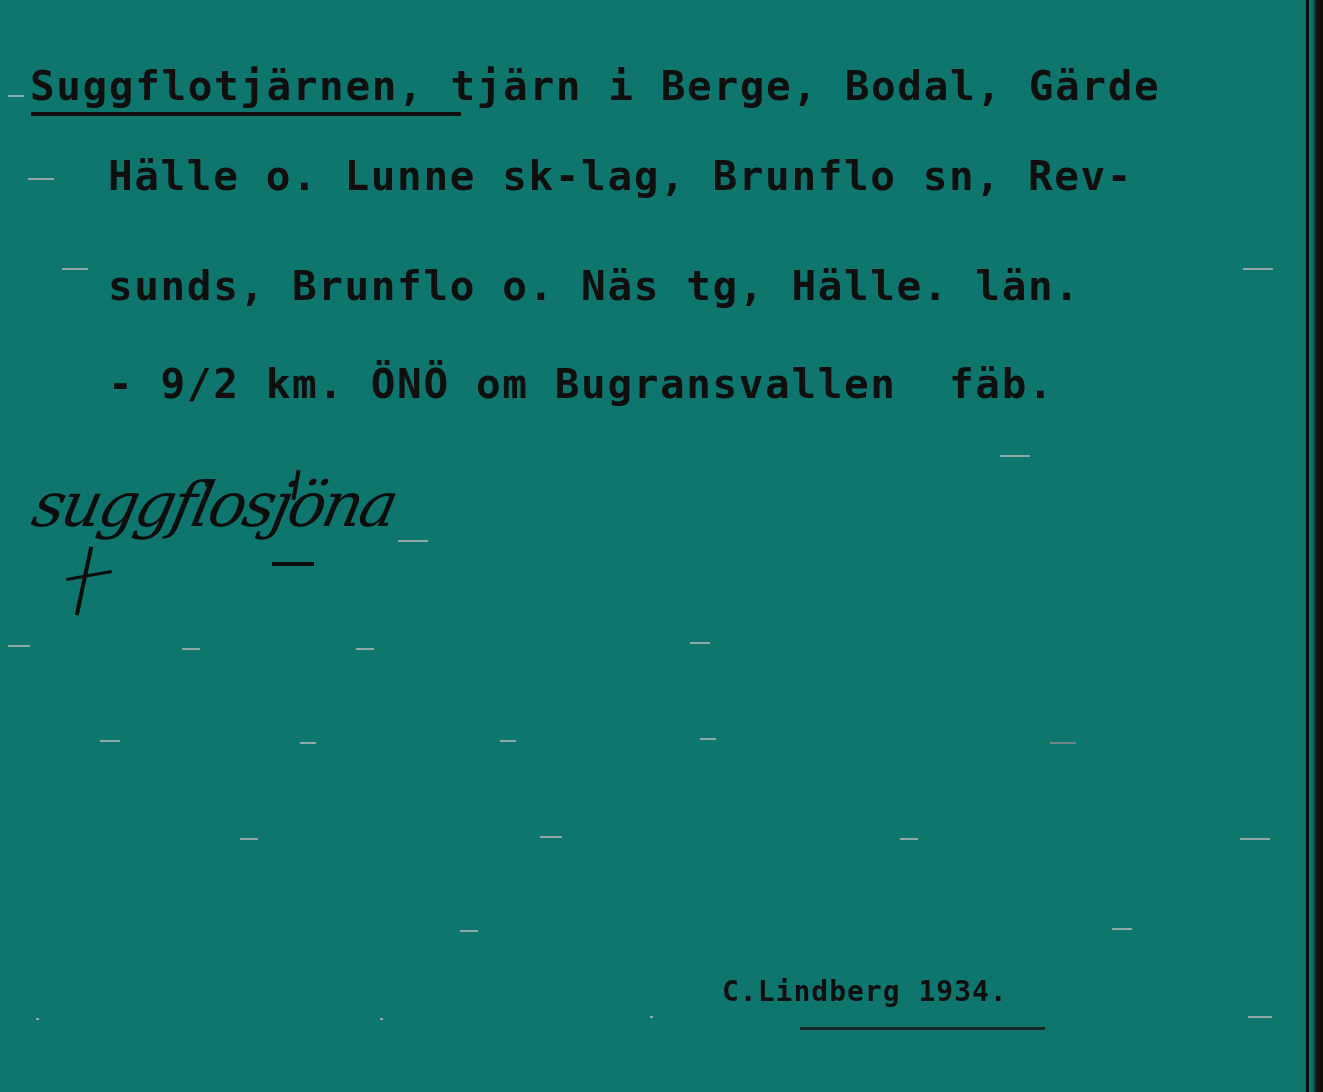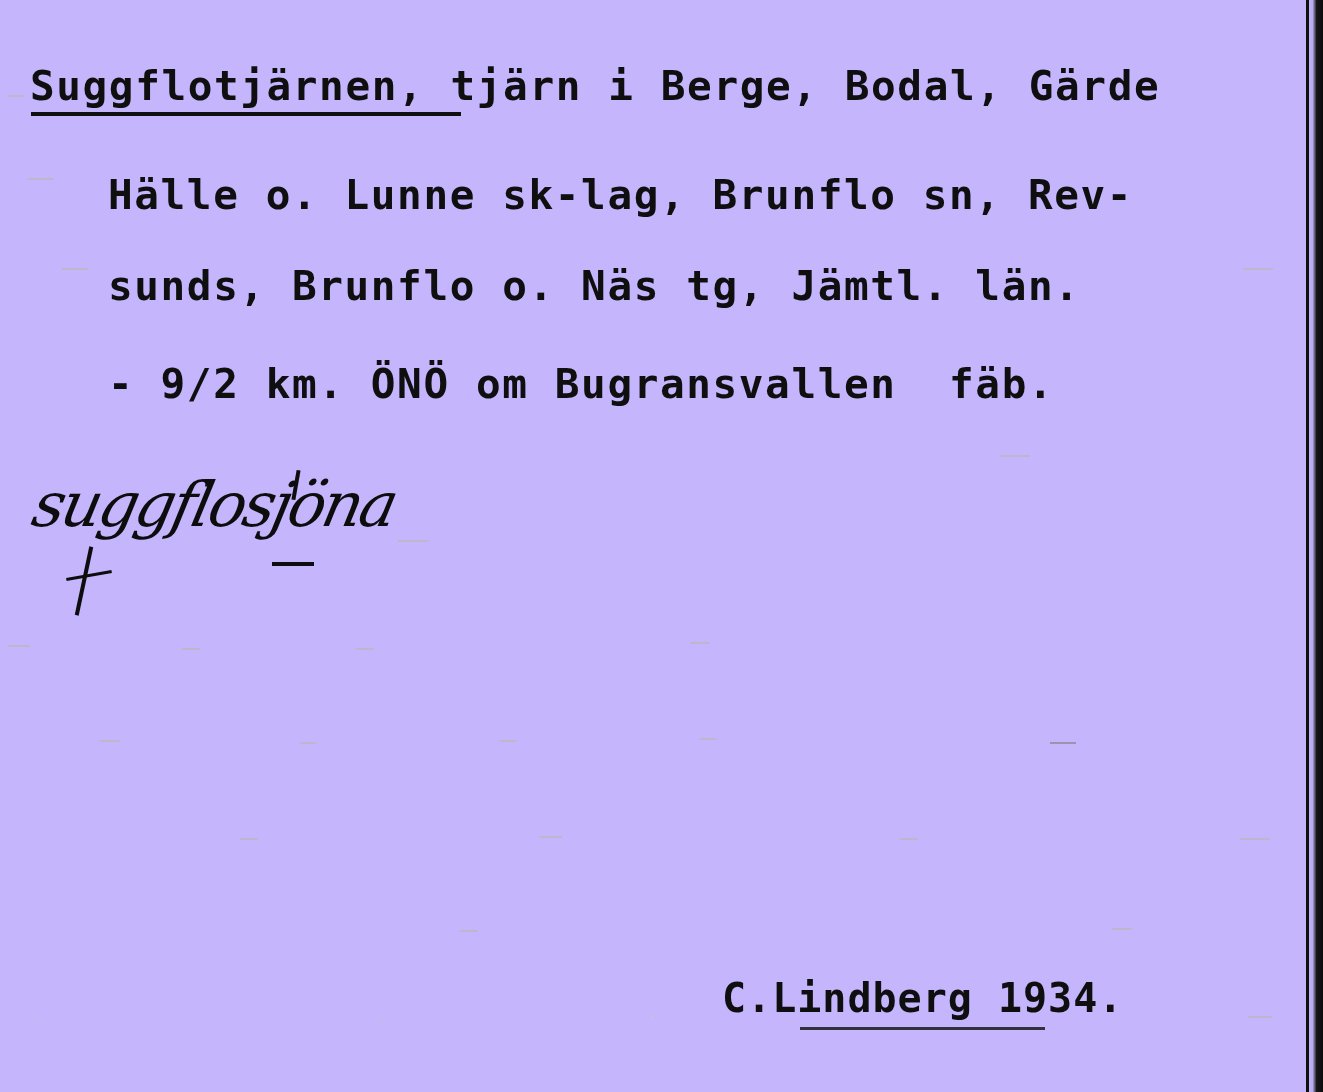--- a/index.html
+++ b/index.html
@@ -4,21 +4,21 @@
 <style>
   html, body {
     margin: 0;
     padding: 0;
     background: #ffffff;
   }
   #card {
     position: relative;
     width: 1323px;
     height: 1092px;
-    background: #c4b5fd;
+    background: #0f766e;
     overflow: hidden;
     font-family: "DejaVu Sans Mono", "Liberation Mono", monospace;
     color: #121212;
   }
 
   
   .speck {
     position: absolute;
     background: #b9b9b9;
     height: 2px;
@@ -54,39 +54,39 @@
     position: absolute;
     white-space: pre;
     font-family: "DejaVu Sans Mono", "Liberation Mono", monospace;
     font-size: 41px;
     letter-spacing: 1.6px;
     color: #0f0f0f;
     font-weight: 700;
   }
 
   #line1 { left: 30px;  top: 62px; }
-  #line2 { left: 108px; top: 171px; }
+  #line2 { left: 108px; top: 152px; }
   #line3 { left: 108px; top: 262px; }
   #line4 { left: 108px; top: 360px; }
 
   #headword-underline {
     position: absolute;
     left: 31px;
     top: 112px;
     width: 430px;
     height: 4px;
     background: #101010;
   }
 
   #signature-line {
     position: absolute;
     left: 722px;
     top: 975px;
     font-family: "DejaVu Sans Mono", "Liberation Mono", monospace;
-    font-size: 40px;
+    font-size: 28px;
     letter-spacing: 1px;
     font-weight: 700;
     color: #0f0f0f;
     white-space: pre;
   }
   #signature-underline {
     position: absolute;
     left: 800px;
     top: 1027px;
     width: 245px;
@@ -179,21 +179,21 @@
   <div class="speck" style="left:1112px; top:928px; width:20px;"></div>
   <div class="dot" style="left:36px; top:1018px;"></div>
   <div class="dot" style="left:380px; top:1018px;"></div>
   <div class="dot" style="left:650px; top:1016px;"></div>
   <div class="speck" style="left:1248px; top:1016px; width:24px;"></div>
 
   <div class="tw" id="line1">Suggflotjärnen, tjärn i Berge, Bodal, Gärde</div>
   <div id="headword-underline"></div>
 
   <div class="tw" id="line2">Hälle o. Lunne sk-lag, Brunflo sn, Rev-</div>
-  <div class="tw" id="line3">sunds, Brunflo o. Näs tg, Jämtl. län.</div>
+  <div class="tw" id="line3">sunds, Brunflo o. Näs tg, Hälle. län.</div>
   <div class="tw" id="line4">- 9/2 km. ÖNÖ om Bugransvallen  fäb.</div>
 
   <div id="handwriting">
     <div id="handwriting-text">suggflosjöna</div>
     <div id="hand-stroke-1"></div>
     <div id="hand-stroke-2"></div>
     <div id="hand-stroke-3"></div>
     <div id="hand-stroke-4"></div>
   </div>
 

